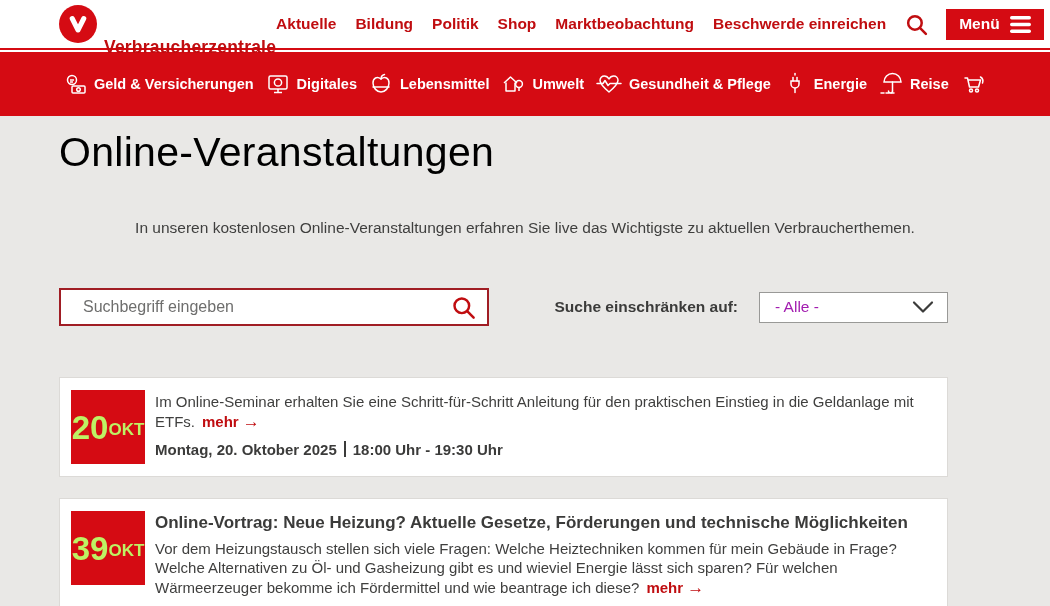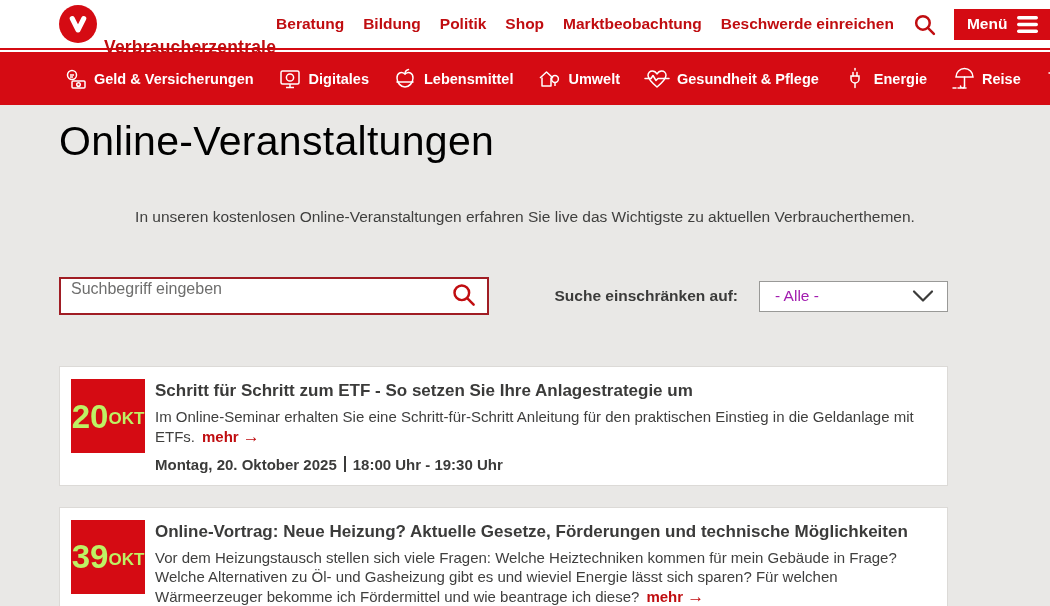--- a/index.html
+++ b/index.html
@@ -38,22 +38,22 @@
   .header-search-icon { margin-left: 18px; cursor: pointer; display: flex; }
   .menu-button {
     margin-left: 17px; height: 31px; background: #d50b13; border: none;
     color: #fff; font-weight: bold; font-size: 15.5px;
     font-family: "Liberation Sans", sans-serif;
     display: flex; align-items: center; gap: 10px; padding: 0 13px; cursor: pointer;
   }
 
   
   .catbar {
-    height: 53px; background: #d50b13;
-    display: flex; align-items: center; padding-left: 63px; gap: 24px;
+    height: 64px; background: #d50b13;
+    display: flex; align-items: center; padding-left: 63px; gap: 12px;
   }
   .cat-item {
     display: flex; align-items: center; gap: 7px;
     color: #fff; font-weight: bold; font-size: 14.5px; white-space: nowrap;
     cursor: pointer;
   }
   .cat-item svg { flex: none; }
 
   
   .page-title {
@@ -64,21 +64,21 @@
     text-align: center; font-size: 15.5px; color: #3f3f3e; margin-top: 43px;
   }
 
   .search-row {
     margin: 51px 102px 0 59px;
     display: flex; justify-content: space-between; align-items: center;
   }
   .search-box {
     width: 430px; height: 38px; background: #fff;
     border: 2px solid #a01d24;
-    display: flex; align-items: flex-start; padding: 0 8px 0 8px;
+    display: flex; align-items: center; padding: 0 8px 0 20px;
   }
   .search-box input {
     border: none; outline: none; flex: 1; font-size: 16px; color: #3b3b3a;
     font-family: "Liberation Sans", sans-serif; background: transparent;
   }
   .search-box input::placeholder { color: #6e6e6d; opacity: 1; }
   .search-submit { background: none; border: none; padding: 2px; cursor: pointer; display: flex; }
   .filter-group { display: flex; align-items: center; gap: 21px; }
   .filter-label { font-weight: bold; font-size: 15.5px; color: #3b3b3a; white-space: nowrap; }
   .filter-select {
@@ -122,21 +122,21 @@
 <div class="header">
   <div class="logo">
     <span class="logo-circle">
       <svg width="24" height="24" viewBox="0 0 24 24">
         <path d="M6.2 6.5 L12 18 L17.8 6.5" stroke="#fff" stroke-width="5" stroke-linecap="round" stroke-linejoin="round" fill="none"></path>
       </svg>
     </span>
     <span class="brand">Verbraucherzentrale</span>
   </div>
   <nav class="main-nav">
-    <a class="nav-link">Beratung</a>
+    <a class="nav-link">Aktuelle</a>
     <a class="nav-link">Bildung</a>
     <a class="nav-link">Politik</a>
     <a class="nav-link">Shop</a>
     <a class="nav-link">Marktbeobachtung</a>
     <a class="nav-link">Beschwerde einreichen</a>
   </nav>
   <span class="header-search-icon">
     <svg width="25" height="25" viewBox="0 0 24 24" fill="none" stroke="#c00d10" stroke-width="2.4" stroke-linecap="round">
       <circle cx="10.5" cy="10.5" r="6.5"></circle>
         <line x1="15.5" y1="15.5" x2="21" y2="21"></line>
@@ -252,21 +252,20 @@
   </div>
 
   <div class="events">
 
     <div class="event-card">
       <div class="date-badge">
         <span class="day">20</span>
         <span class="month">OKT</span>
       </div>
       <div class="event-content">
-        <h2 class="event-title">Schritt für Schritt zum ETF - So setzen Sie Ihre Anlagestrategie um</h2>
         <p class="event-desc"><span>Im Online-Seminar erhalten Sie eine Schritt-für-Schritt Anleitung für den praktischen Einstieg in die Geldanlage mit ETFs.</span><a class="more-link"><span>mehr</span> <span class="more-arrow">→</span></a></p>
         <div class="event-date">
           <span>Montag, 20. Oktober 2025</span>
           <span class="date-sep"></span>
           <span>18:00 Uhr - 19:30 Uhr</span>
         </div>
       </div>
     </div>
 
     <div class="event-card">

